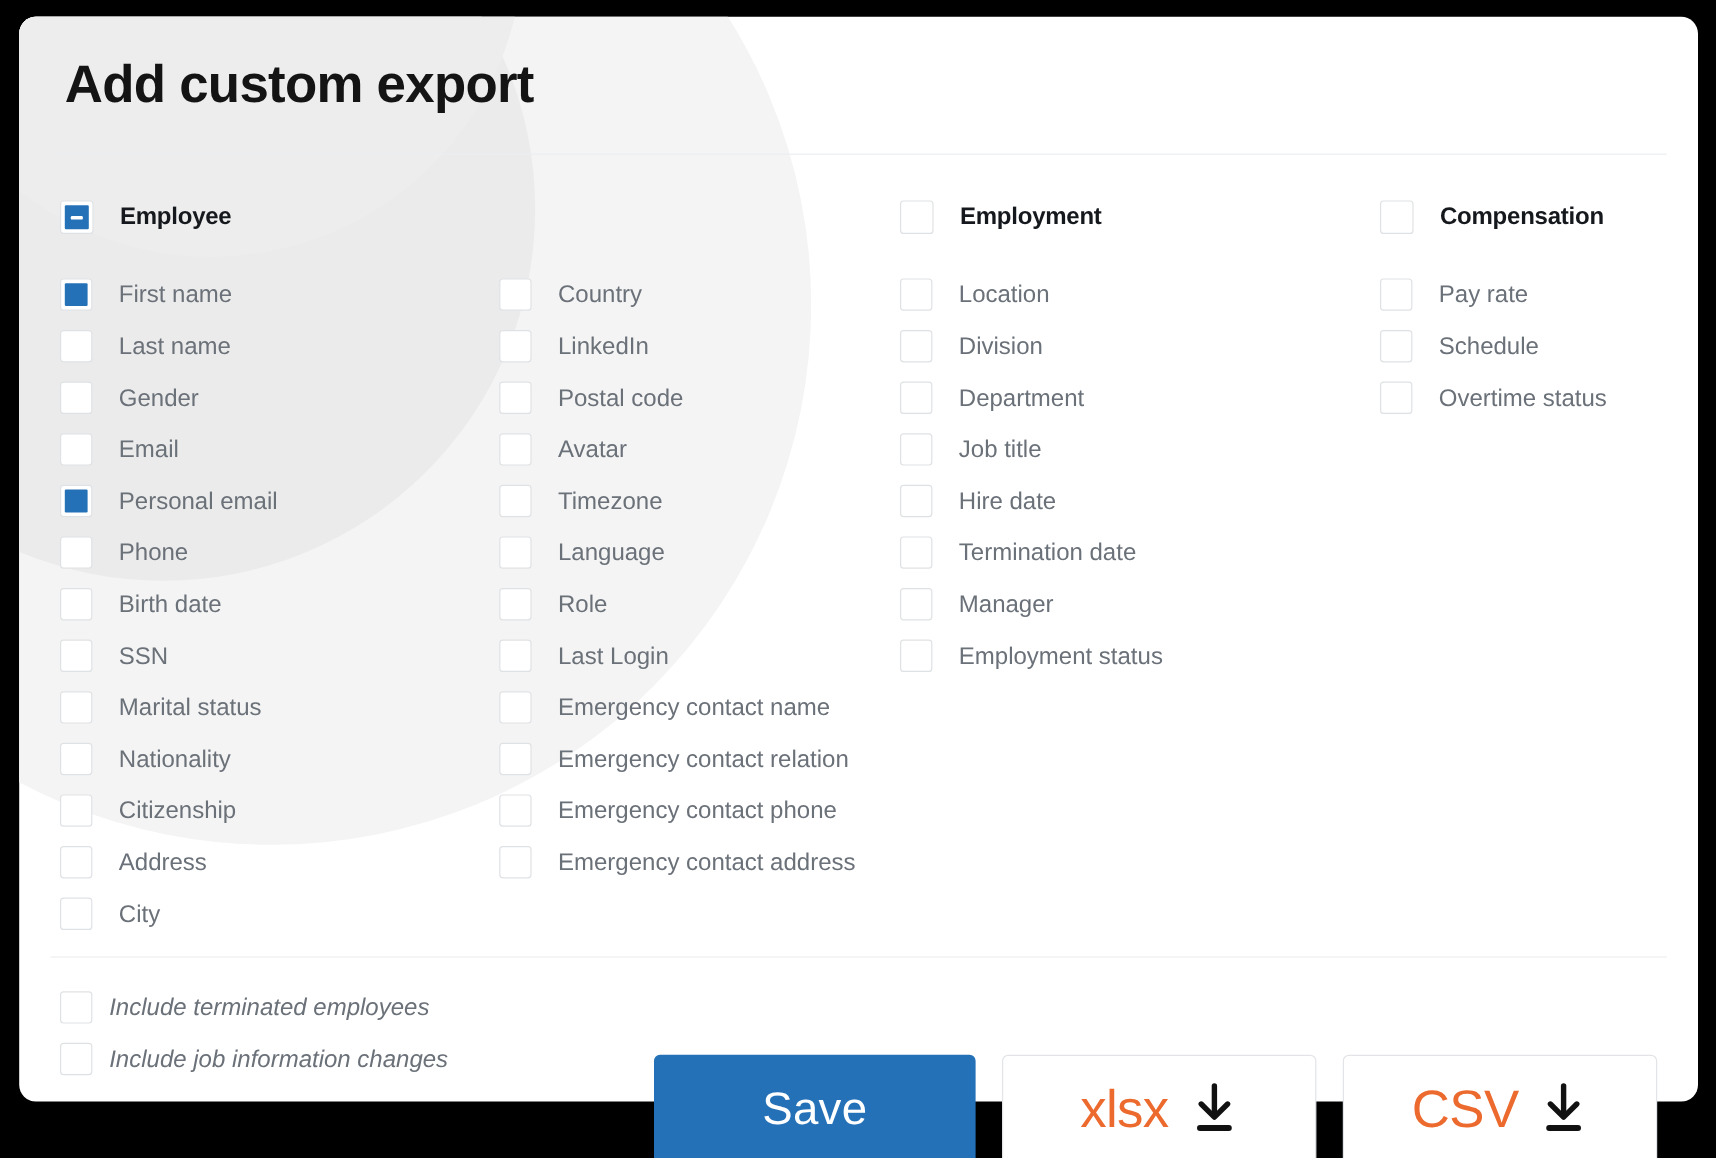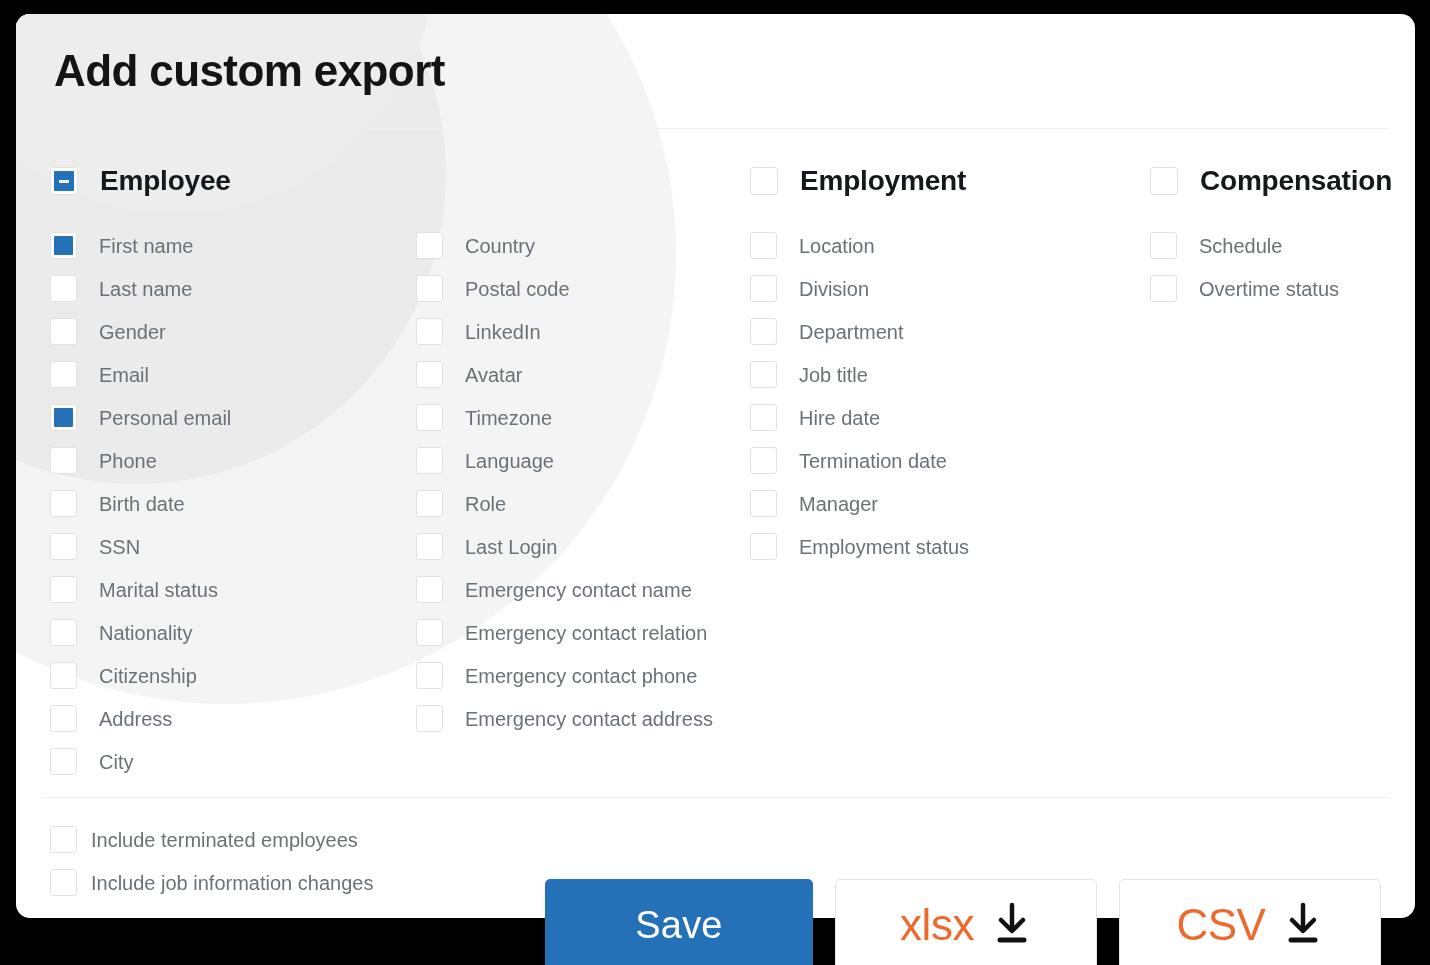--- a/index.html
+++ b/index.html
@@ -87,21 +87,21 @@
 
   
   .group-head {
     display: flex;
     align-items: center;
     height: 44px;
     margin-top: 30px;
     cursor: pointer;
   }
   .group-head .label {
-    font-size: 28px;
+    font-size: 20px;
     font-weight: 700;
     color: #15181c;
     margin-left: 22px;
     letter-spacing: -0.2px;
   }
 
   
   .items { margin-top: 21px; }
   .item {
     display: flex;
@@ -186,20 +186,21 @@
     align-items: center;
     height: 43px;
     cursor: pointer;
   }
   .footer-opt .label {
     font-size: 20px;
     color: #6b7179;
     margin-left: 14px;
     line-height: 1;
     white-space: nowrap;
+    font-style: italic;
   }
 
   
   .actions {
     position: absolute;
     left: 545px;
     top: 879px;
     display: flex;
     align-items: flex-start;
     gap: 22px;
@@ -316,25 +317,25 @@
       </div>
 
       <div class="col col-2">
         <div class="items">
           <div class="item">
             <span class="cb small"></span>
             <span class="label">Country</span>
           </div>
           <div class="item">
             <span class="cb small"></span>
+            <span class="label">LinkedIn</span>
+          </div>
+          <div class="item">
+            <span class="cb small"></span>
             <span class="label">Postal code</span>
-          </div>
-          <div class="item">
-            <span class="cb small"></span>
-            <span class="label">LinkedIn</span>
           </div>
           <div class="item">
             <span class="cb small"></span>
             <span class="label">Avatar</span>
           </div>
           <div class="item">
             <span class="cb small"></span>
             <span class="label">Timezone</span>
           </div>
           <div class="item">
@@ -408,20 +409,24 @@
           </div>
         </div>
       </div>
 
       <div class="col col-4">
         <div class="group-head">
           <span class="cb"></span>
           <span class="label">Compensation</span>
         </div>
         <div class="items">
+          <div class="item">
+            <span class="cb small"></span>
+            <span class="label">Pay rate</span>
+          </div>
           <div class="item">
             <span class="cb small"></span>
             <span class="label">Schedule</span>
           </div>
           <div class="item">
             <span class="cb small"></span>
             <span class="label">Overtime status</span>
           </div>
         </div>
       </div>

